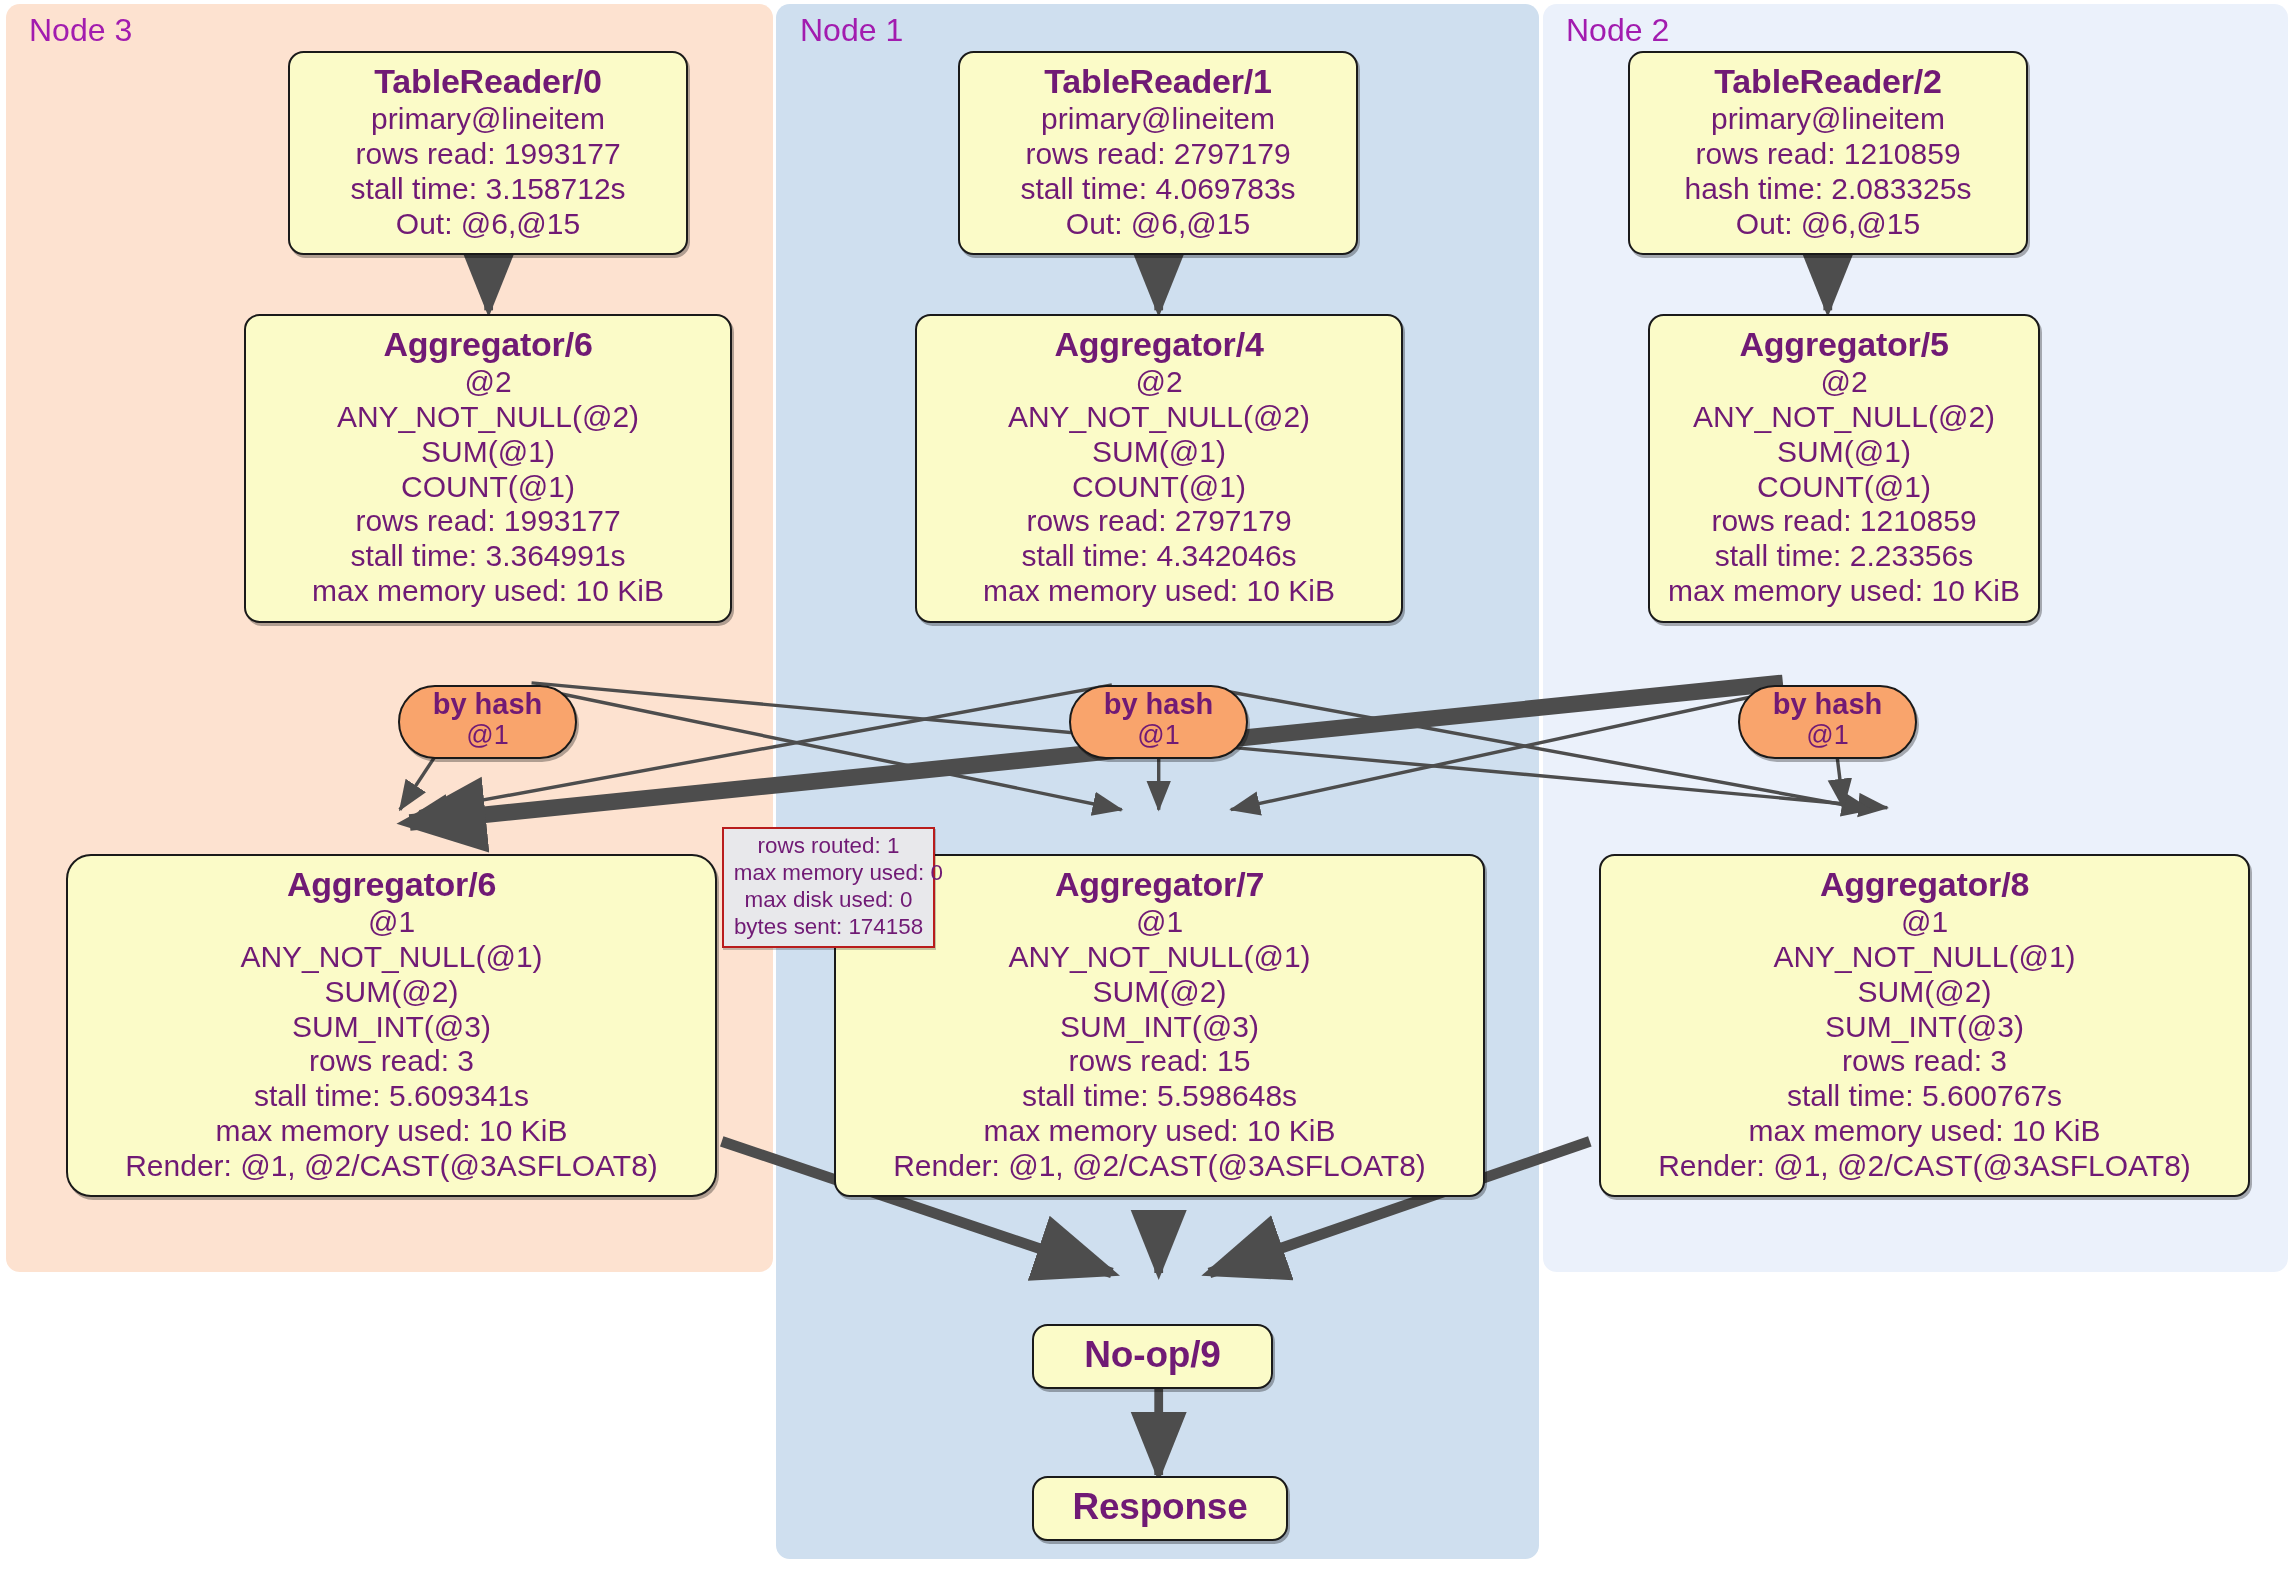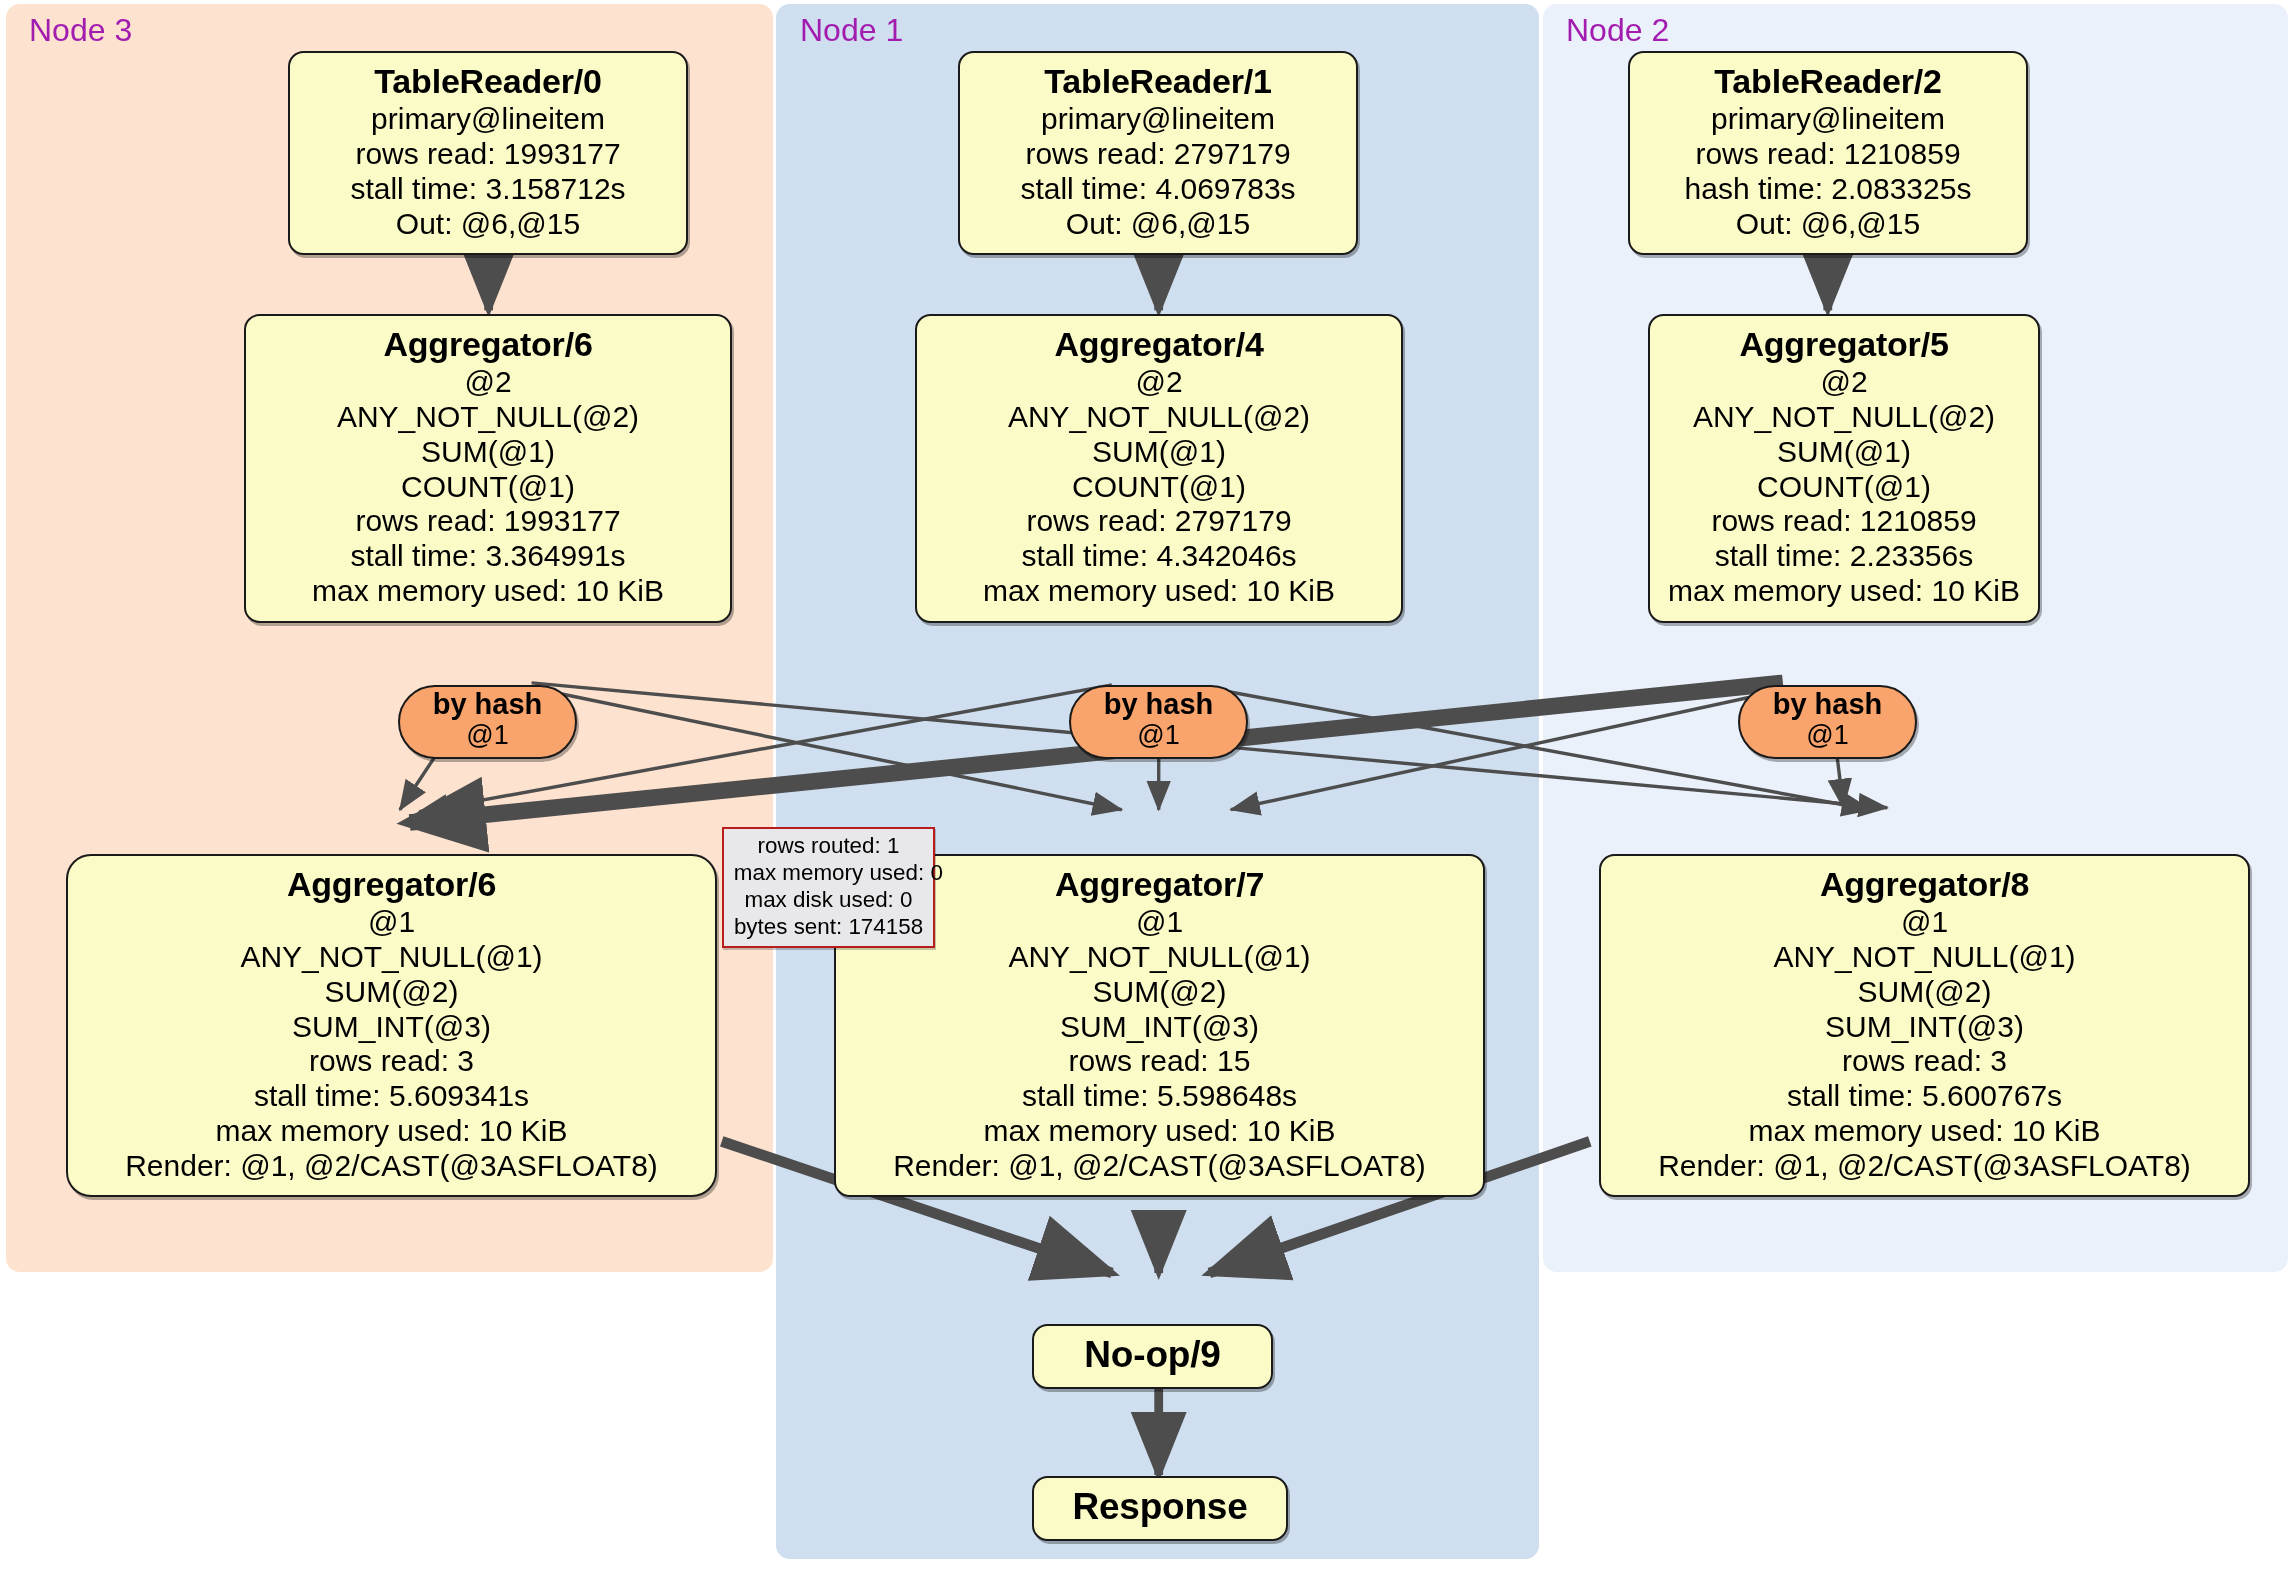--- a/index.html
+++ b/index.html
@@ -35,21 +35,21 @@
     position: absolute; left: 0; top: 0;
     width: 2294px; height: 1596px;
     pointer-events: none;
   }
 
   
   .node {
     position: absolute;
     box-sizing: border-box;
     text-align: center;
-    color: #000000;
+    color: #701a75;
   }
 
   .box {
     background: #fbfbc8;
     border: 2.9px solid #1a1a1a;
     border-radius: 15.6px;
     padding: 7.8px 17.6px 11.7px 17.6px;
     box-shadow: 2px 2.9px 0 rgba(0,0,0,0.30);
   }
   .box .title {
@@ -168,21 +168,21 @@
   </div>
 
   <div class="node box" style="left:958px; top:51px; width:400px;">
     <div class="title">TableReader/1</div>
     <div class="line">primary@lineitem</div>
     <div class="line">rows read: 2797179</div>
     <div class="line">stall time: 4.069783s</div>
     <div class="line">Out: @6,@15</div>
   </div>
 
-  <div class="node box" style="left:1628px; top:51px; width:400px;">
+  <div class="node box" style="left:1628px; top:51px; width:400px;border-radius:15px;">
     <div class="title">TableReader/2</div>
     <div class="line">primary@lineitem</div>
     <div class="line">rows read: 1210859</div>
     <div class="line">hash time: 2.083325s</div>
     <div class="line">Out: @6,@15</div>
   </div>
 
   <div class="node box" style="left:244px; top:314px; width:488px;">
     <div class="title">Aggregator/6</div>
     <div class="line">@2</div>

